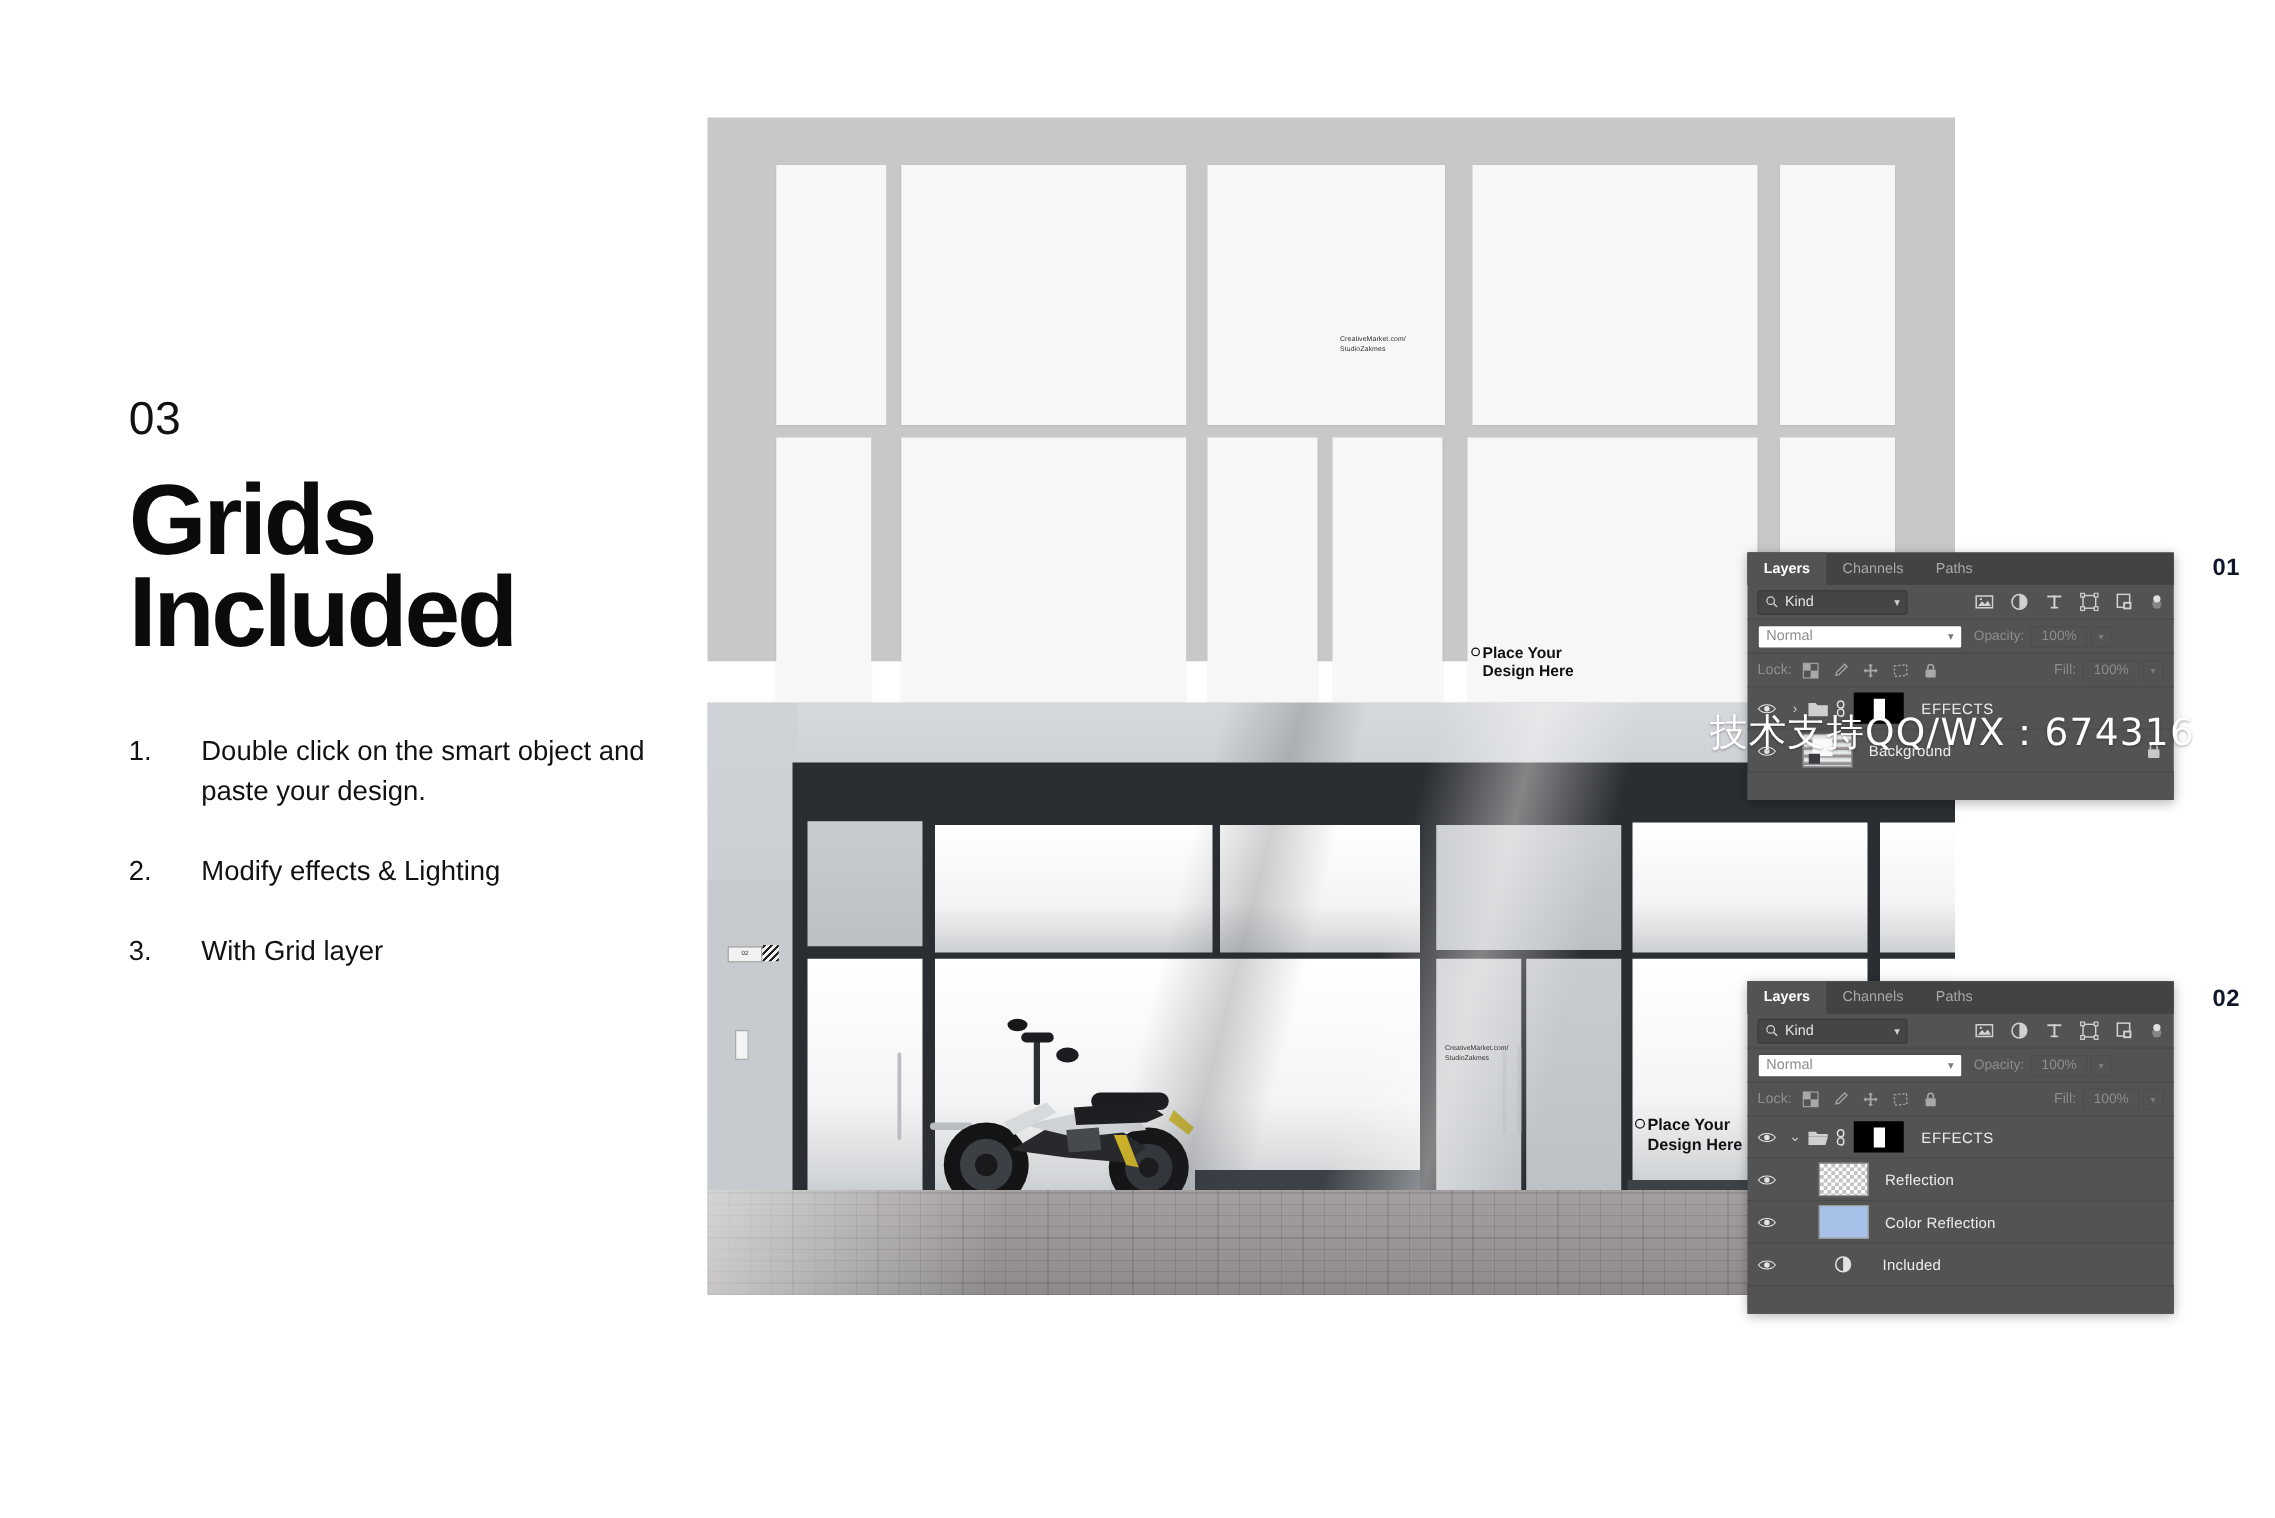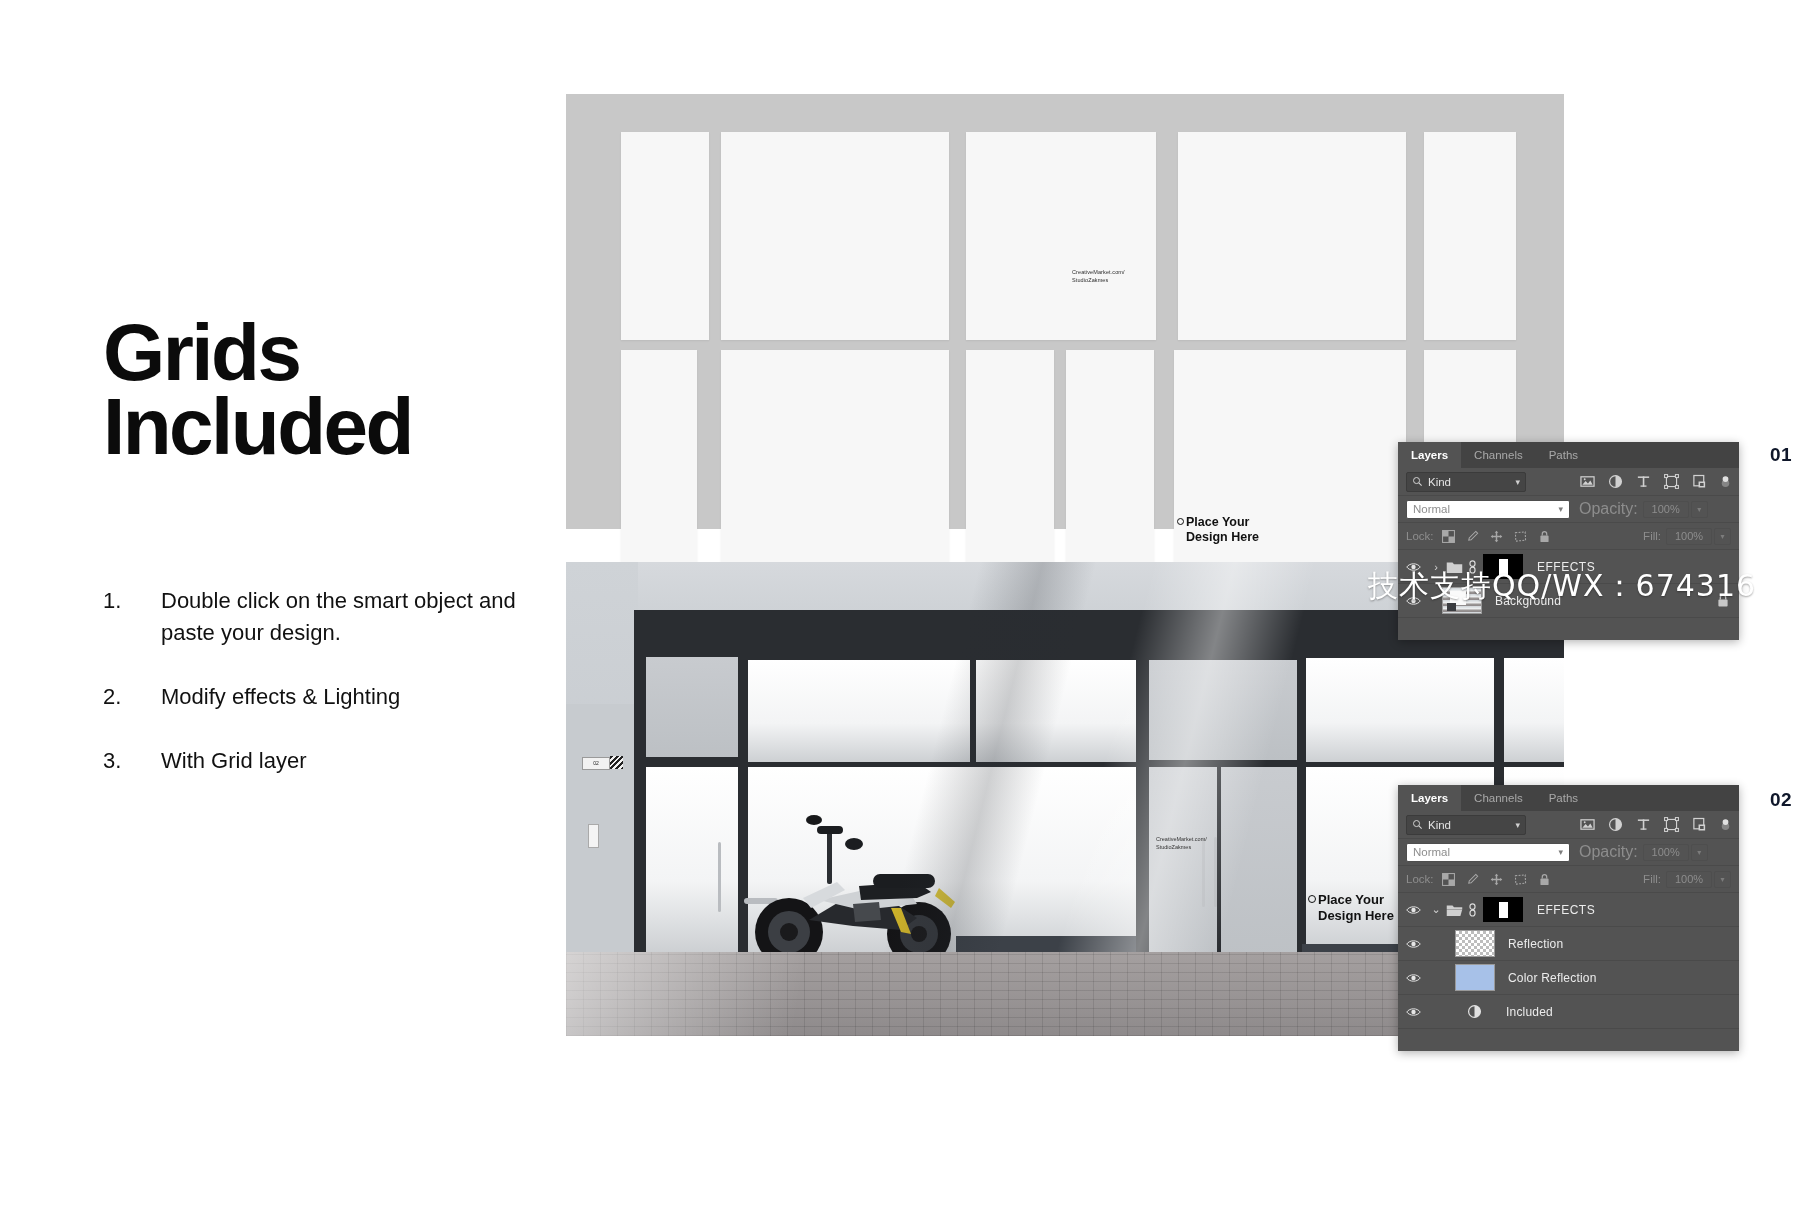--- a/index.html
+++ b/index.html
@@ -130,21 +130,21 @@
   }
   .kindbox .caret{margin-left:auto;font-size:9px;color:#cfcfcf;}
   .ficons{display:flex;align-items:center;gap:13px;margin-left:14px;}
   .ficon{width:15px;height:15px;display:block;opacity:.92;}
   .blendrow{height:26px;display:flex;align-items:center;padding:0 8px;border-bottom:1px solid #4a4a4a;}
   .blendbox{
     width:150px;height:17px;background:#ffffff;border:1px solid #4e4e4e;border-radius:2px;
     display:flex;align-items:center;padding:0 6px;font-size:11.5px;color:#8d8d8d;
   }
   .blendbox .caret{margin-left:auto;font-size:9px;color:#7c7c7c;}
-  .opac-label{font-size:16px;color:#8d8d8d;margin-left:9px;}
+  .opac-label{font-size:11px;color:#8d8d8d;margin-left:9px;}
   .opac-field{
     width:44px;height:15px;margin-left:5px;border:1px solid #4e4e4e;border-radius:2px;
     font-size:11px;color:#8d8d8d;display:flex;align-items:center;justify-content:center;
   }
   .mini-caret{width:15px;height:15px;border:1px solid #4e4e4e;border-radius:2px;margin-left:2px;
     display:flex;align-items:center;justify-content:center;font-size:8px;color:#7c7c7c;}
   .lockrow{height:26px;display:flex;align-items:center;padding:0 8px;border-bottom:1px solid #4a4a4a;}
   .lock-label{font-size:11.5px;color:#8d8d8d;margin-right:8px;}
   .lock-icons{display:flex;align-items:center;gap:11px;}
   .licon{width:13px;height:13px;display:block;opacity:.72;}
@@ -205,20 +205,21 @@
     font-family:"DejaVu Sans", sans-serif;
     z-index:40;pointer-events:none;
   }
 </style>
 </head>
 <body>
 
 <div class="stage">
 
   <div class="left-col">
+    <div class="step-num">03</div>
     <h1 class="headline">
       <span class="l1">Grids</span>
       <span class="l2">Included</span>
     </h1>
   </div>
 
   <div class="steps">
     <div class="step-row">
       <div class="step-idx">1.</div>
       <div class="step-txt">Double click on the smart object and paste your design.</div>

